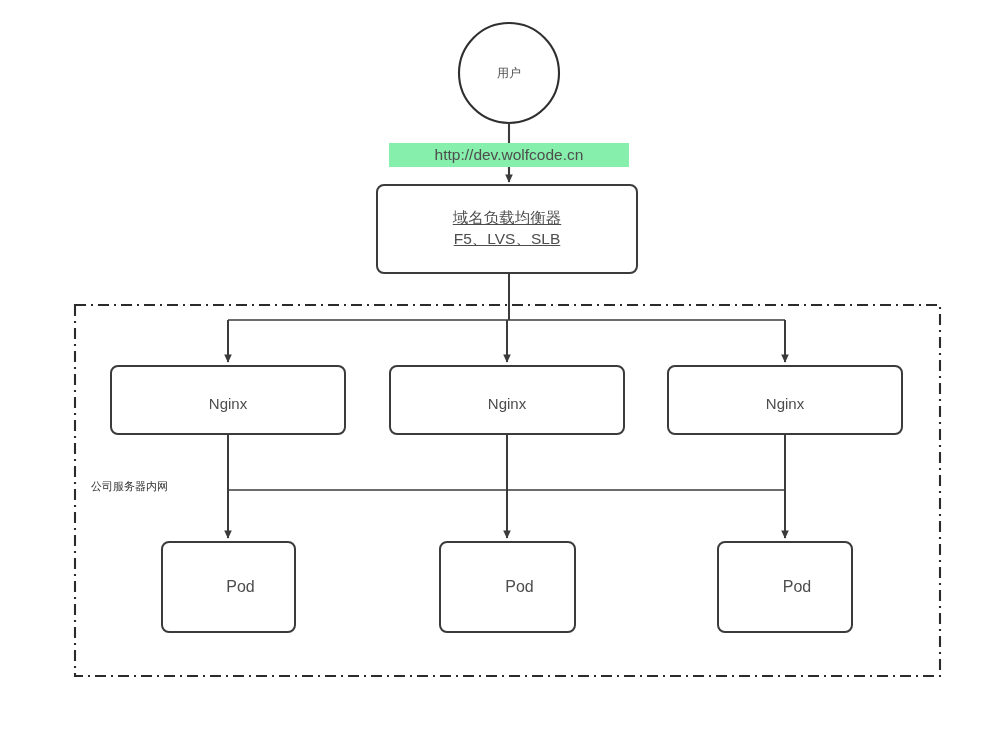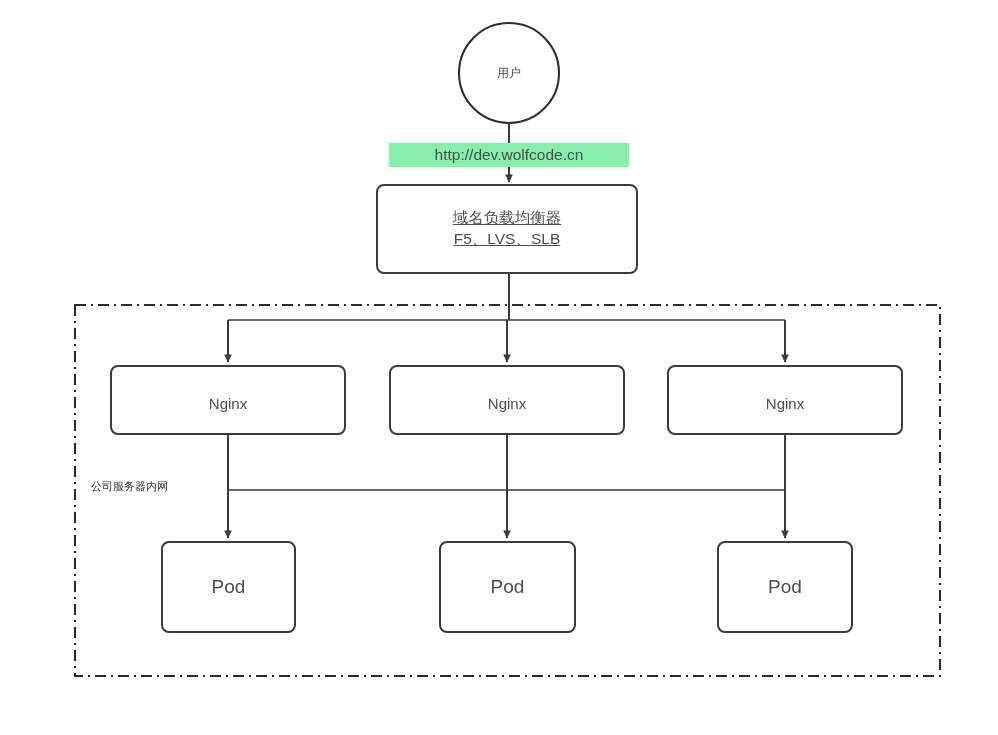--- a/index.html
+++ b/index.html
@@ -62,21 +62,22 @@
     top: 366px;
     height: 76px;
     font-size: 15px;
   }
   .nginx-1 { left: 111px; width: 234px; }
   .nginx-2 { left: 390px; width: 234px; }
   .nginx-3 { left: 668px; width: 234px; }
   .pod-label {
     top: 542px;
     height: 90px;
-    font-size: 19px;
+    font-size: 16px;
+    margin-left: 12px;
   }
   .pod-1 { left: 162px; width: 133px; }
   .pod-2 { left: 440px; width: 135px; }
   .pod-3 { left: 718px; width: 134px; }
   .intranet-label {
     position: absolute;
     left: 88px;
     top: 479px;
     font-size: 11px;
     color: #333333;

